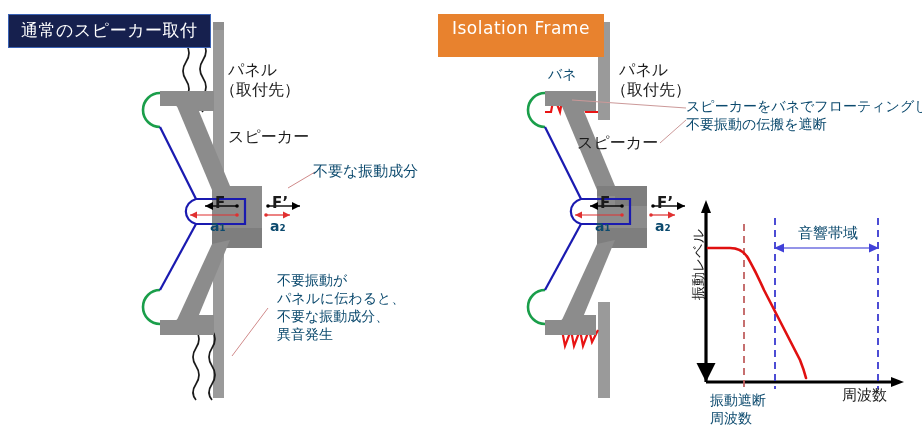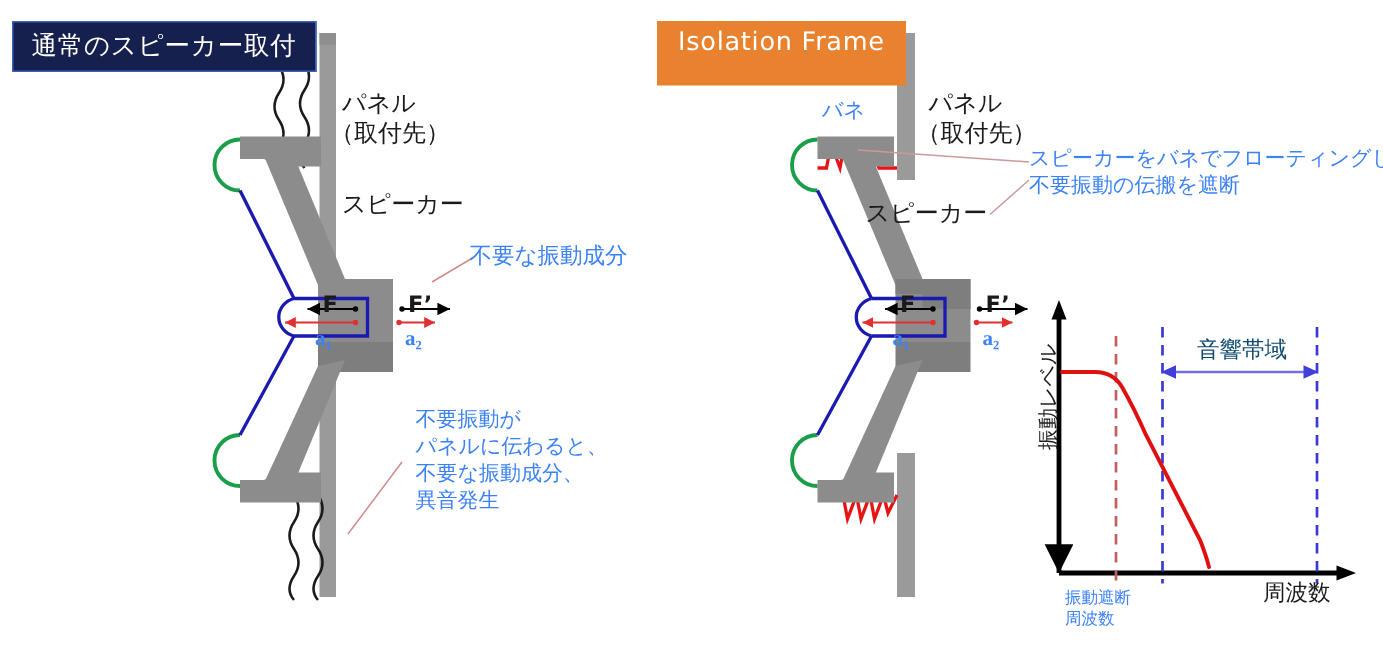--- a/index.html
+++ b/index.html
@@ -20,26 +20,26 @@
     left:8px;top:14px;padding:4px 12px 5px 12px;
     background:#16204e;border:1px solid #3a62b5;
   }
   #badge-right{
     left:438px;top:14px;padding:4px 14px 19px 14px;
     background:#e8822e;
   }
 
   .lbl{position:absolute;white-space:nowrap;line-height:1.28;}
   .lbl-black{color:#1a1a1a;}
-  .lbl-red{color:#3b82f6;font-family:Liberation Serif, serif;}
+  .lbl-red{color:#0c4a6e;}
   .lbl-blue{color:#0c4a6e;}
-  .s16{font-size:16px;font-family:Liberation Serif, serif;}
+  .s16{font-size:16px;}
   .s15{font-size:15px;}
   .s14{font-size:14px;}
-  .s13{font-size:11px;}
+  .s13{font-size:14px;}
 
   .vlabel{
     position:absolute;white-space:nowrap;
     transform-origin:0 0;
     transform:rotate(-90deg);
   }
 </style>
 </head>
 <body>
 

